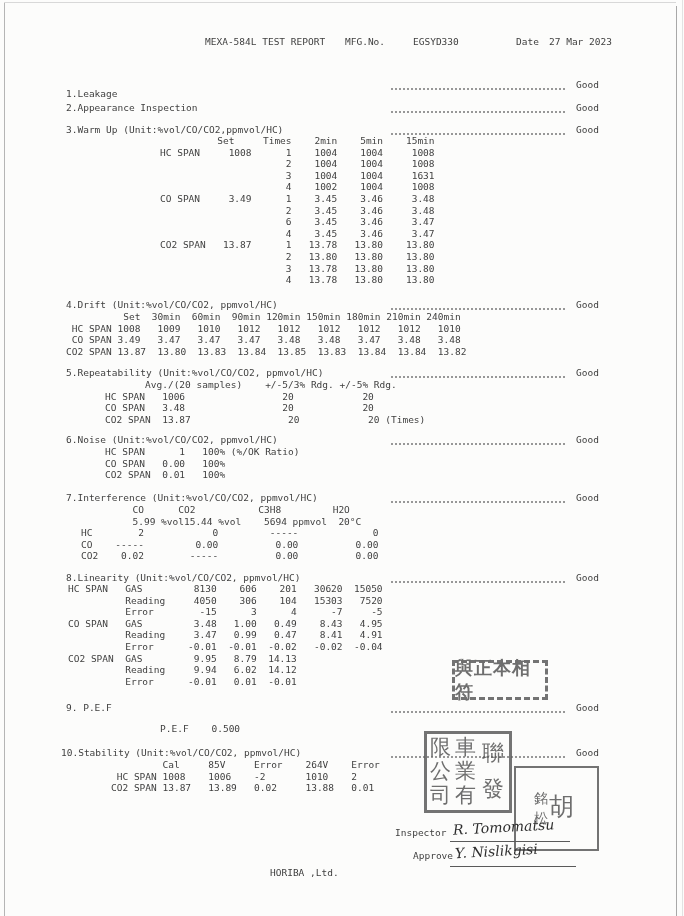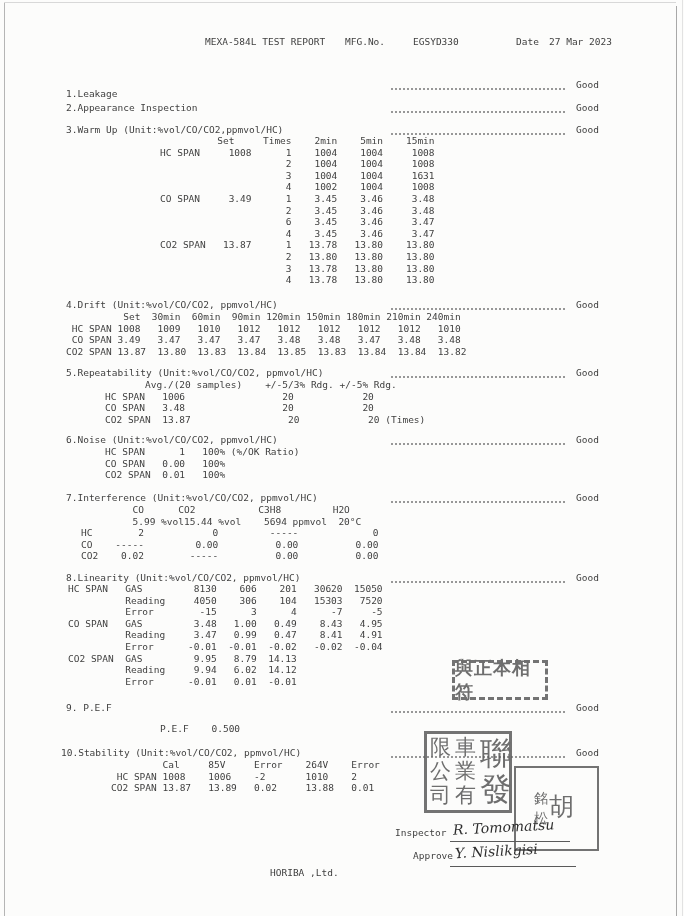--- a/index.html
+++ b/index.html
@@ -15,21 +15,21 @@
   .edge-right{left:676px;top:6px;width:1px;height:910px;background:#a8a8a8;}
   .edge-right2{left:682px;top:0;width:1px;height:916px;background:#e2e2e2;}
   .edge-top{left:4px;top:2px;width:672px;height:1px;background:#d8d8d8;}
   .stamp{position:absolute;color:#565656;opacity:.85;font-family:"DejaVu Sans",sans-serif;}
   .cert{left:452px;top:660px;width:90px;height:34px;border:3px dashed #5c5c5c;
         display:flex;align-items:center;justify-content:center;
         font-size:18px;font-weight:bold;letter-spacing:1px;}
   .company{left:424px;top:731px;width:76px;height:74px;border:3px solid #5c5c5c;
         display:flex;justify-content:space-between;padding:1px 3px;}
   .company .ccol{width:24px;word-break:break-all;text-align:left;font-size:21px;line-height:24px;}
-  .company .ccol-big{width:26px;word-break:break-all;text-align:center;font-size:32px;line-height:36px;}
+  .company .ccol-big{width:26px;word-break:break-all;text-align:center;font-size:22px;line-height:36px;}
   .name{left:514px;top:766px;width:45px;height:45px;border:2.5px solid #5c5c5c;
         display:flex;padding:18px;}
   .name .ncol-small{width:15px;word-break:break-all;font-size:14px;line-height:20px;margin-top:2px;}
   .name .ncol-big{width:24px;font-size:25px;line-height:42px;text-align:center;}
   .sig{position:absolute;font-family:"DejaVu Serif",serif;font-style:italic;
        font-size:14px;color:#2e2e2e;transform:rotate(-3deg);white-space:pre;}
   .sigline{position:absolute;height:0;border-bottom:1px solid #5a5a5a;}
 </style>
 </head>
 <body>

